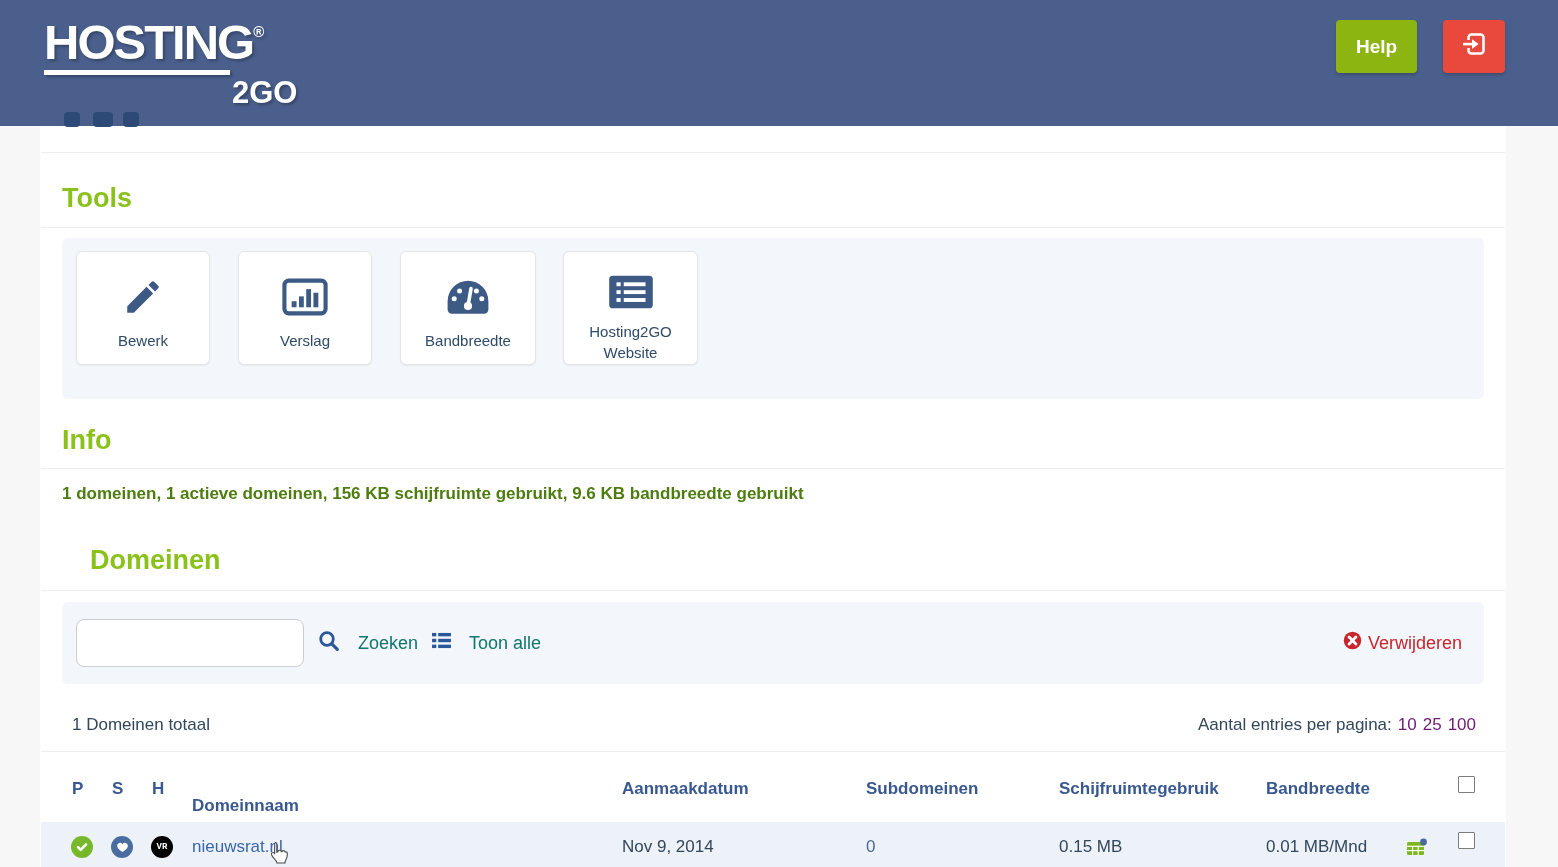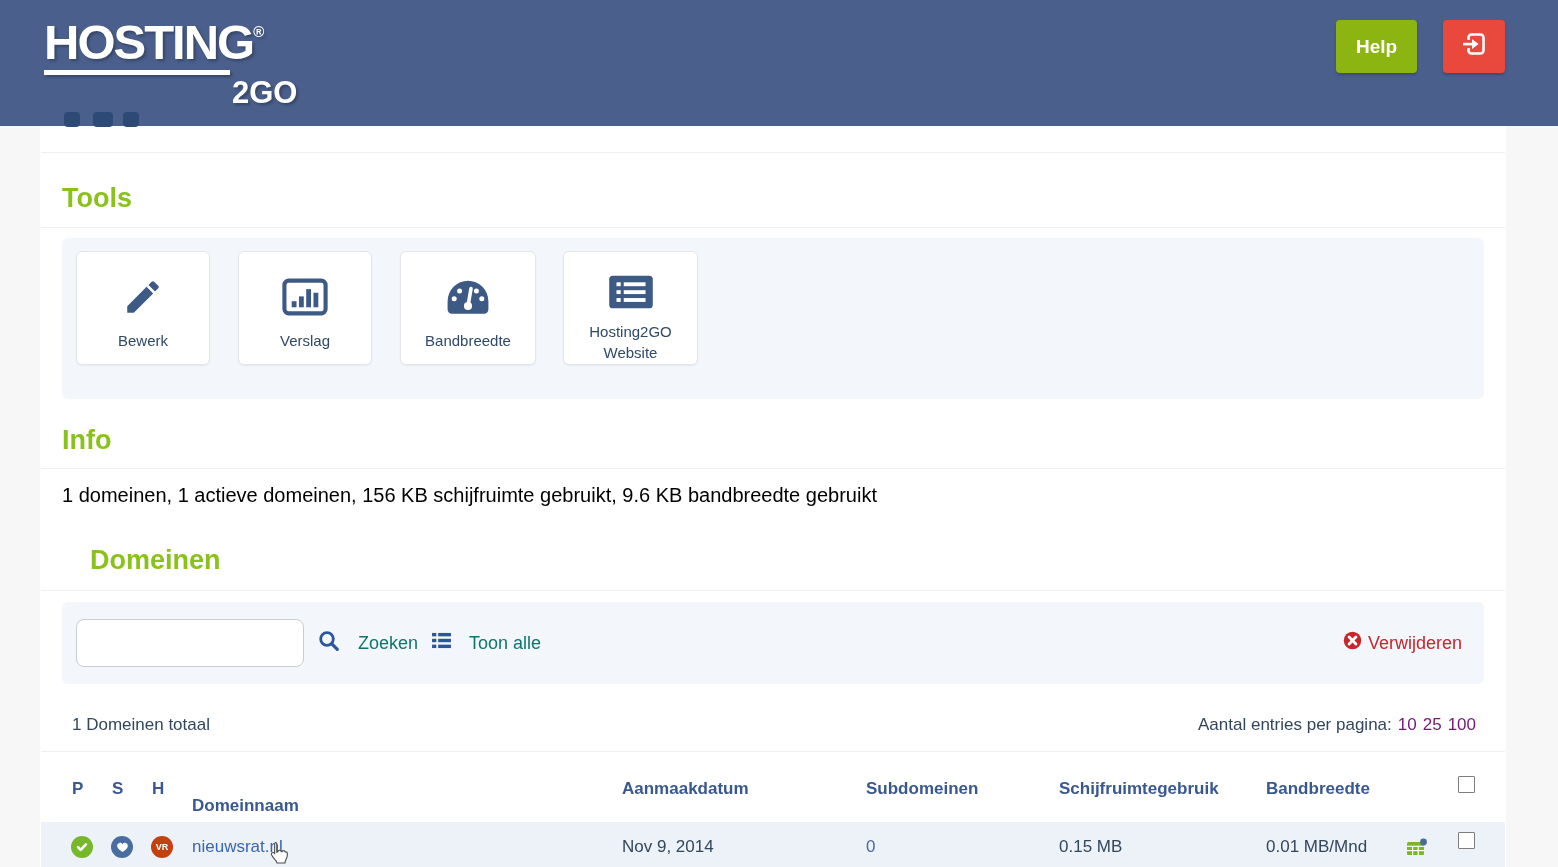--- a/index.html
+++ b/index.html
@@ -27,21 +27,21 @@
   
   .tools-panel{position:absolute;left:62px;top:238px;width:1422px;height:161px;background:#f3f6fa;border-radius:6px;}
   .tool-card{position:absolute;top:13px;height:114px;background:#fff;border:1px solid #e2e5ea;border-radius:6px;
              box-shadow:0 1px 2px rgba(0,0,0,.06);display:flex;flex-direction:column;align-items:center;
              padding-top:21px;box-sizing:border-box;cursor:pointer;}
   .tool-card .t-icon{height:48px;display:flex;align-items:center;justify-content:center;margin-bottom:9px;}
   .tool-label{font-size:15px;color:#2e4a68;text-align:center;line-height:1.45;max-width:112px;}
   .c1{left:14px;width:134px;} .c2{left:176px;width:134px;} .c3{left:338px;width:136px;} .c4{left:501px;width:135px;}
 
   
-  .info-text{position:absolute;left:62px;top:484px;font-size:20px;color:#000000;}
+  .info-text{position:absolute;left:62px;top:484px;font-size:17px;color:#4d7c0f;font-weight:bold;}
 
   
   .search-panel{position:absolute;left:62px;top:602px;width:1422px;height:82px;background:#f3f6fa;border-radius:6px;
                 display:flex;align-items:center;box-sizing:border-box;padding:0 22px 0 14px;}
   .search-input{width:228px;height:48px;border:1px solid #c8ccd4;border-radius:8px;background:#fff;box-sizing:border-box;
                 font-size:17px;padding:0 10px;color:#33475b;outline:none;}
   .tb-link{display:flex;align-items:center;gap:18px;font-size:18px;color:#0f766e;cursor:pointer;margin-left:14px;}
   .tb-spacer{flex:1;}
   .tb-delete{display:flex;align-items:center;gap:6px;font-size:18px;color:#c7262c;cursor:pointer;}
 
@@ -53,21 +53,21 @@
   
   .th{position:absolute;top:779px;font-size:17px;font-weight:bold;color:#38588f;cursor:pointer;}
   .chk{position:absolute;width:17px;height:17px;appearance:none;-webkit-appearance:none;border:1px solid #7d7d7d;
        background:#fff;border-radius:1px;margin:0;cursor:pointer;}
   .row-bg{position:absolute;left:41px;top:822px;width:1464px;height:45px;background:#edf1f8;}
   .cell{position:absolute;top:837px;font-size:17px;color:#33475b;}
   .badge{position:absolute;top:836px;width:22px;height:22px;border-radius:50%;display:flex;align-items:center;
          justify-content:center;cursor:pointer;}
   .badge-p{left:71px;background:#76b82a;}
   .badge-s{left:111px;background:#4a6da1;}
-  .badge-h{left:151px;background:#c2410c;color:#fff;font-size:9px;font-weight:bold;}
+  .badge-h{left:151px;background:#000000;color:#fff;font-size:9px;font-weight:bold;font-family:Liberation Mono, monospace;}
   .domain-link{color:#3a67ad;cursor:pointer;}
   .cursor-icon{position:absolute;left:267px;top:841px;z-index:3;}
 </style>
 </head>
 <body>
 
 <div id="page">
 
   <div class="header">
     <div class="logo">

